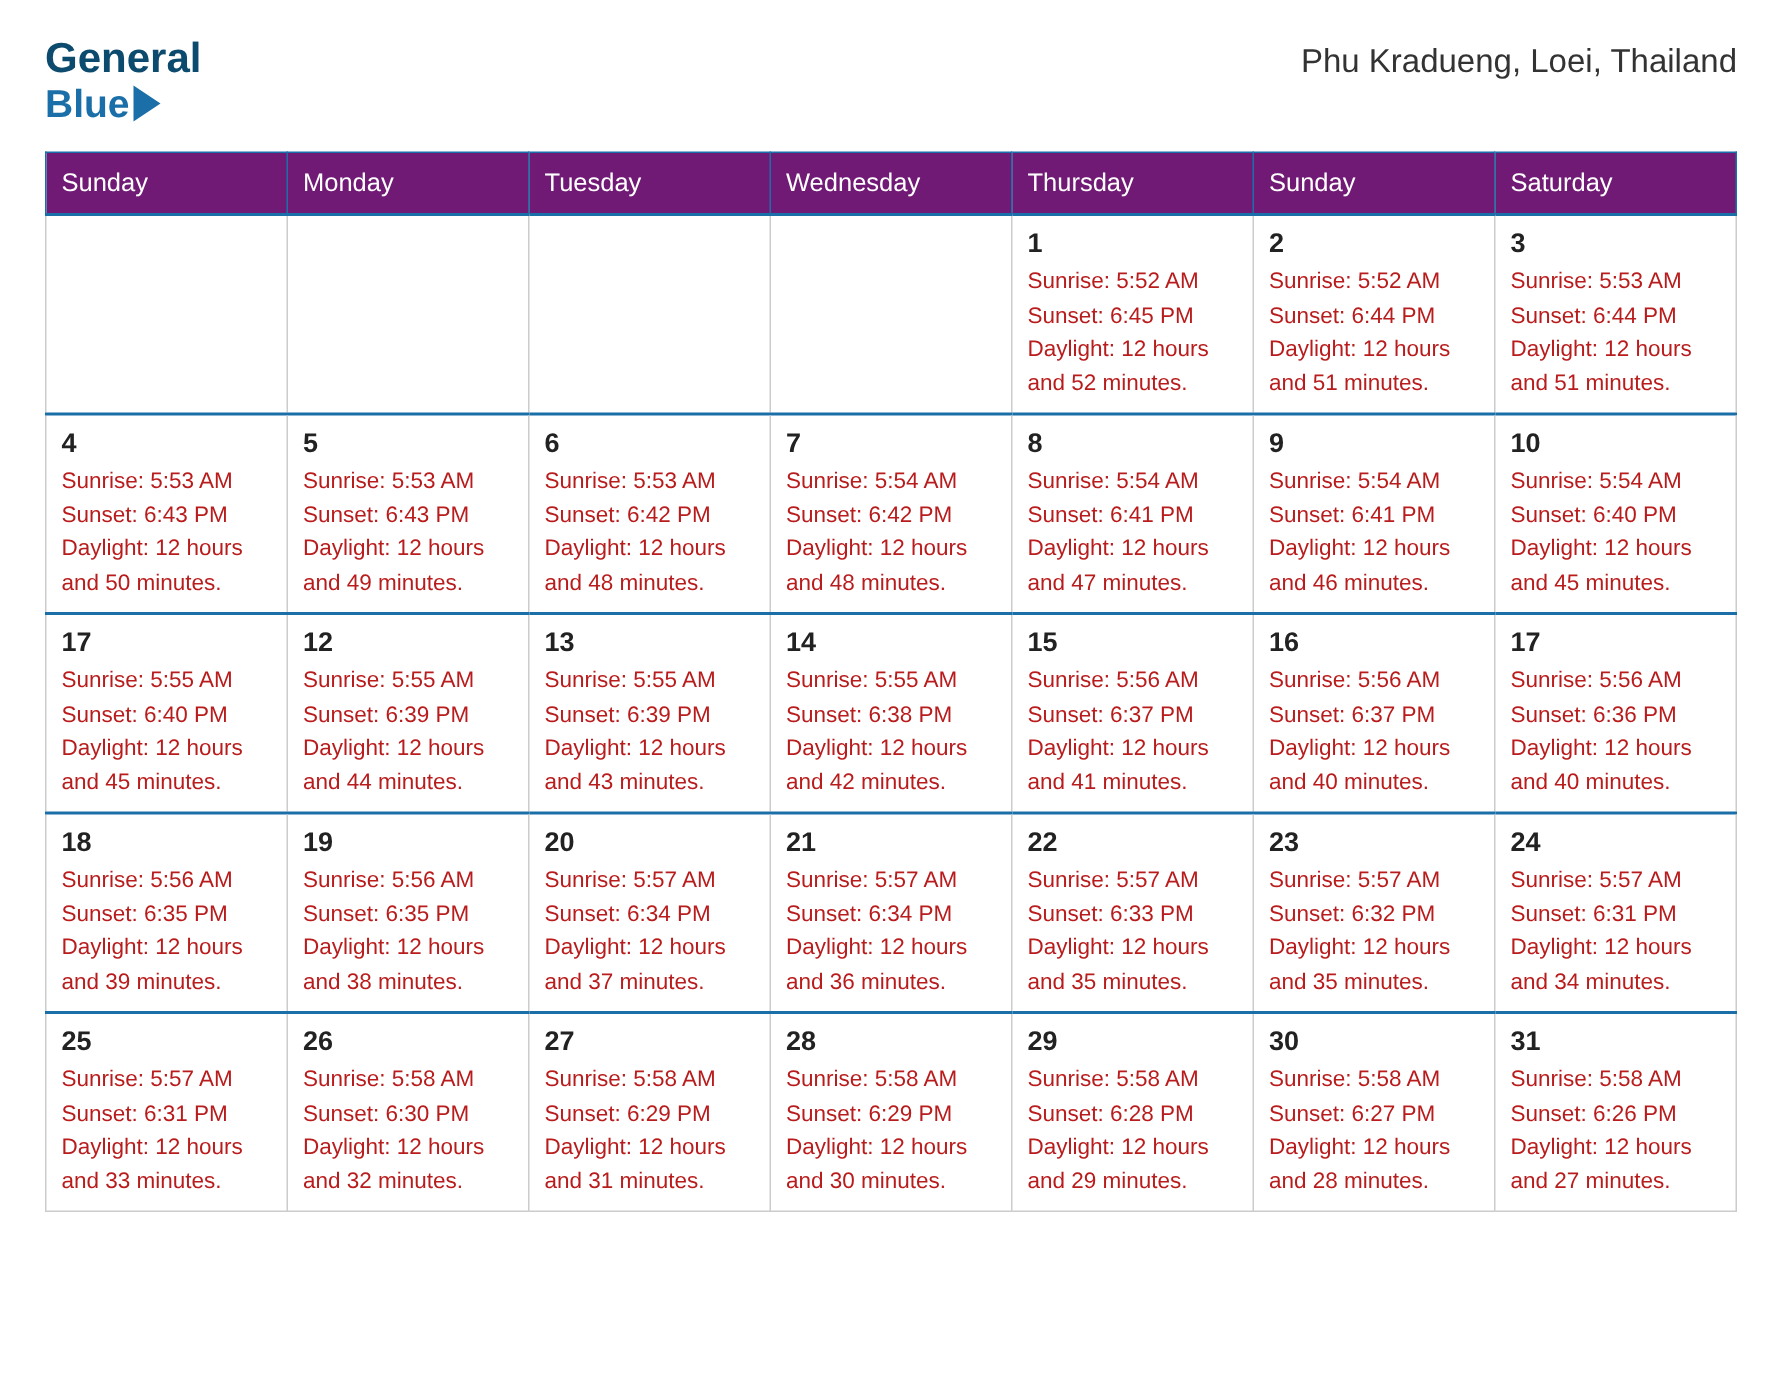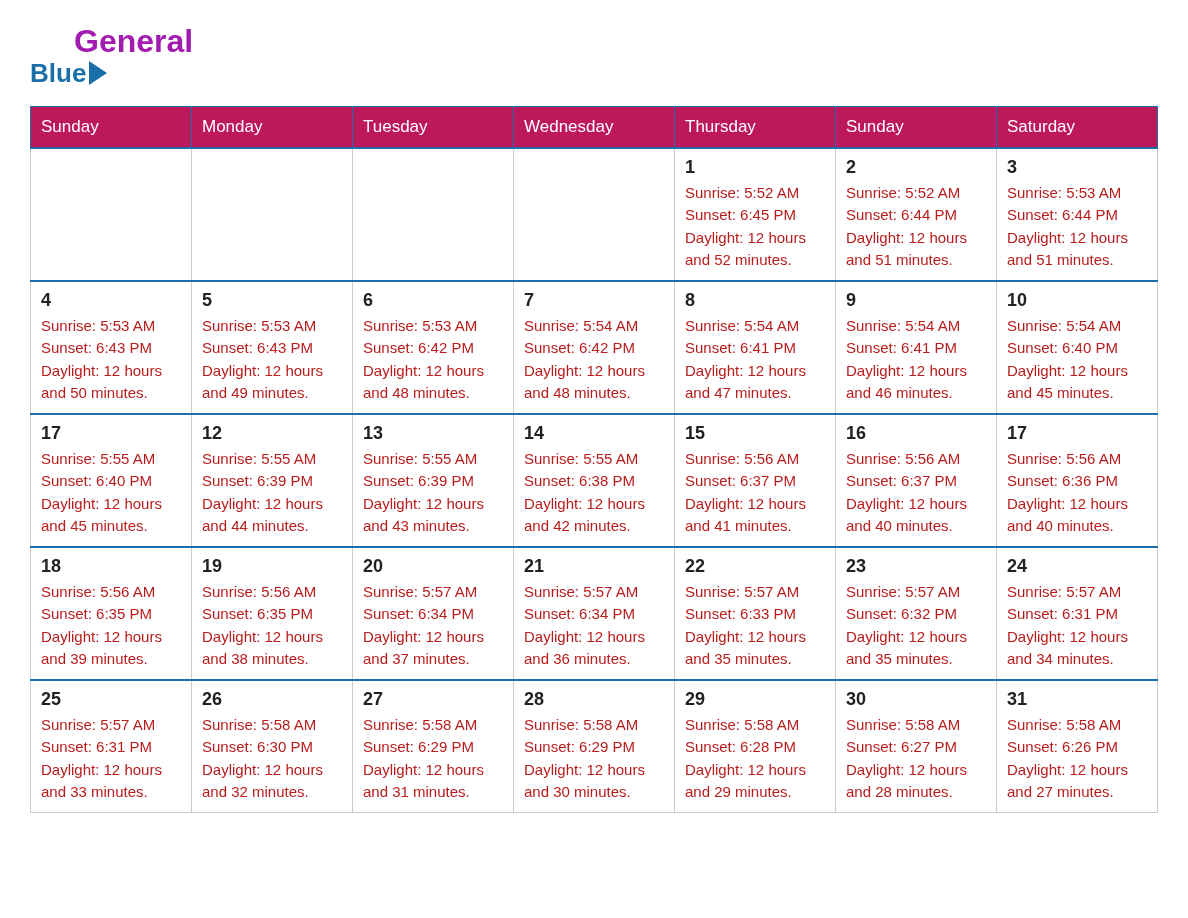--- a/index.html
+++ b/index.html
@@ -34,21 +34,21 @@
       font-size: 22px;
       color: #333;
       margin-top: 4px;
     }
     .calendar-table {
       width: 100%;
       border-collapse: collapse;
       border: 1px solid #aaa;
     }
     .calendar-table th {
-      background-color: #be185d;
+      background-color: #701a75;
       color: #fff;
       font-size: 17px;
       font-weight: normal;
       padding: 10px 10px;
       text-align: left;
       border: 1px solid #1a6fa8;
     }
     .calendar-table td {
       vertical-align: top;
       padding: 8px 10px;
@@ -76,24 +76,23 @@
     }
     tr.week-row td {
       border-top: 2px solid #1a6fa8;
     }
     .logo-block {
       display: flex;
       flex-direction: column;
       line-height: 1.1;
     }
     .logo-general {
-      font-size: 32px;
+      font-size: 28px;
       font-weight: bold;
-      color: #a21caf;
-      margin-left: 44px;
+      color: #0c4a6e;
     }
     .logo-blue-line {
       display: flex;
       align-items: center;
       gap: 3px;
       text-align: center;
     }
     .logo-blue-word {
       font-size: 26px;
       font-weight: bold;
@@ -115,20 +114,21 @@
   <div class="logo-area">
     <div class="logo-block">
       <div class="logo-general">General</div>
       <div class="logo-blue-line">
         <span class="logo-blue-word">Blue</span>
         <span class="arrow-right"></span>
       </div>
     </div>
   </div>
   <div class="title-area">
+    <div class="location-title">Phu Kradueng, Loei, Thailand</div>
   </div>
 </div>
 
 <table class="calendar-table">
   <thead>
     <tr>
       <th>Sunday</th>
       <th>Monday</th>
       <th>Tuesday</th>
       <th>Wednesday</th>

